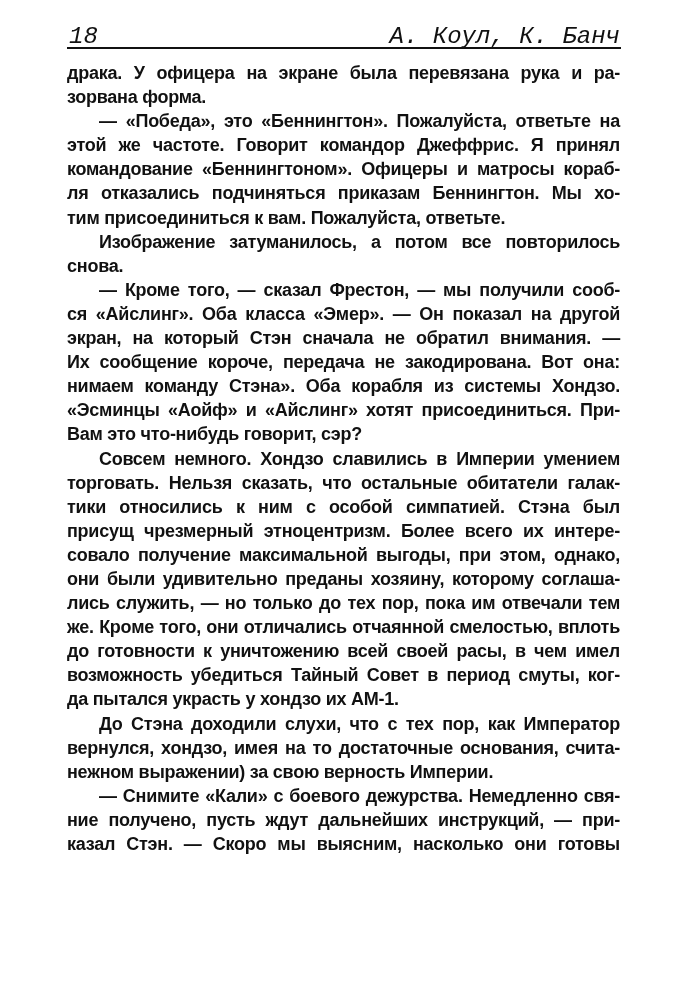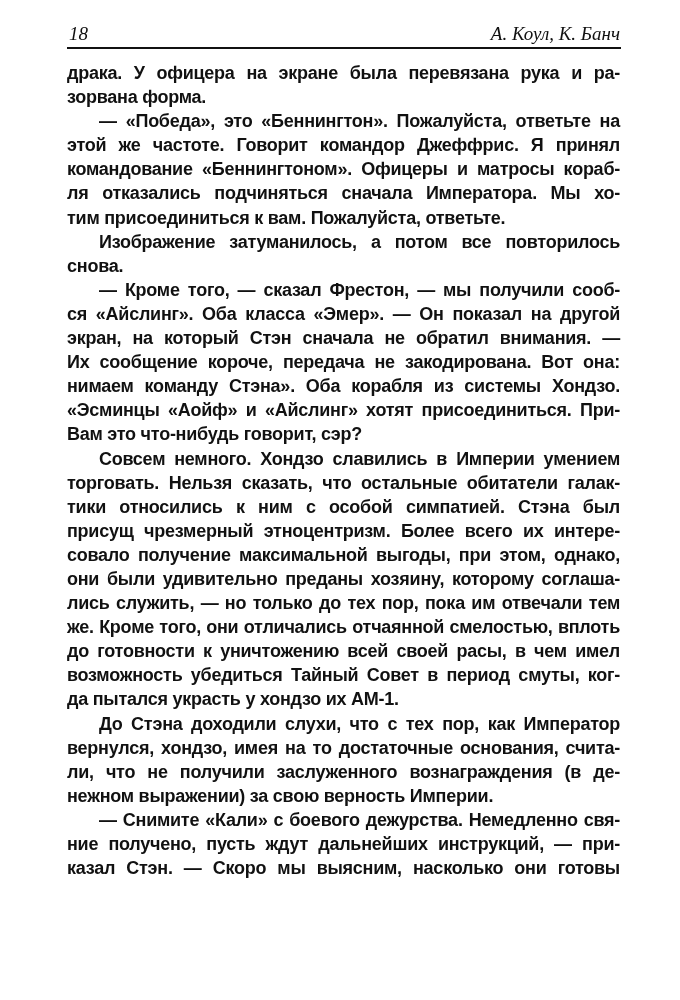--- a/index.html
+++ b/index.html
@@ -1,18 +1,18 @@
 <!DOCTYPE html>
 <html><head>
   <meta charset="utf-8">
   <style>
     html, body { margin: 0; padding: 0; background: #ffffff; }
     body { width: 680px; height: 1000px; position: relative; overflow: hidden; }
     .page { position: absolute; left: 67px; top: 20px; width: 553px; color: #111; }
-    .header { position: relative; height: 26px; font-family: Liberation Serif, serif; font-style: italic; font-size: 19px; }
+    .header { position: relative; height: 26px; font-family: Liberation Mono, monospace; font-style: italic; font-size: 24px; }
     .page-num { position: absolute; left: 2px; top: 3px; }
     .running-title { position: absolute; right: 0; top: 3px; }
     .rule { position: absolute; left: 0; top: 27px; width: 554px; height: 2px; background: #111; }
     .body { position: absolute; top: 41px; left: 0; width: 553px; font-family: "Liberation Sans", sans-serif; font-weight: bold; font-size: 18px; line-height: 24.1px; letter-spacing: -0.25px; }
     .line { display: block; white-space: nowrap; text-align: justify; text-align-last: justify; height: 24.1px; overflow: visible; }
     .line.last { text-align-last: left; }
     .line.indent { padding-left: 32px; }
   </style>
 </head>
 <body>
@@ -22,21 +22,21 @@
     <span class="page-num">18</span>
     <span class="running-title">А. Коул, К. Банч</span>
     <div class="rule"></div>
   </div>
   <div class="body" id="body">
       <span class="line">драка. У офицера на экране была перевязана рука и ра-</span>
       <span class="line last">зорвана форма.</span>
       <span class="line indent">— «Победа», это «Беннингтон». Пожалуйста, ответьте на</span>
       <span class="line">этой же частоте. Говорит командор Джеффрис. Я принял</span>
       <span class="line">командование «Беннингтоном». Офицеры и матросы кораб-</span>
-      <span class="line">ля отказались подчиняться сначала Императора. Мы хо-</span>
+      <span class="line">ля отказались подчиняться приказам Беннингтон. Мы хо-</span>
       <span class="line last">тим присоединиться к вам. Пожалуйста, ответьте.</span>
       <span class="line indent">Изображение затуманилось, а потом все повторилось</span>
       <span class="line last">снова.</span>
       <span class="line indent">— Кроме того, — сказал Фрестон, — мы получили сооб-</span>
       <span class="line">ся «Айслинг». Оба класса «Эмер». — Он показал на другой</span>
       <span class="line">экран, на который Стэн сначала не обратил внимания. —</span>
       <span class="line">Их сообщение короче, передача не закодирована. Вот она:</span>
       <span class="line">нимаем команду Стэна». Оба корабля из системы Хондзо.</span>
       <span class="line">«Эсминцы «Аойф» и «Айслинг» хотят присоединиться. При-</span>
       <span class="line last">Вам это что-нибудь говорит, сэр?</span>
@@ -46,19 +46,18 @@
       <span class="line">присущ чрезмерный этноцентризм. Более всего их интере-</span>
       <span class="line">совало получение максимальной выгоды, при этом, однако,</span>
       <span class="line">они были удивительно преданы хозяину, которому соглаша-</span>
       <span class="line">лись служить, — но только до тех пор, пока им отвечали тем</span>
       <span class="line">же. Кроме того, они отличались отчаянной смелостью, вплоть</span>
       <span class="line">до готовности к уничтожению всей своей расы, в чем имел</span>
       <span class="line">возможность убедиться Тайный Совет в период смуты, ког-</span>
       <span class="line last">да пытался украсть у хондзо их АМ-1.</span>
       <span class="line indent">До Стэна доходили слухи, что с тех пор, как Император</span>
       <span class="line">вернулся, хондзо, имея на то достаточные основания, счита-</span>
-      <span class="line">ли, что не получили заслуженного вознаграждения (в де-</span>
       <span class="line last">нежном выражении) за свою верность Империи.</span>
       <span class="line indent">— Снимите «Кали» с боевого дежурства. Немедленно свя-</span>
       <span class="line">ние получено, пусть ждут дальнейших инструкций, — при-</span>
       <span class="line">казал Стэн. — Скоро мы выясним, насколько они готовы</span>
     </div>
 </div>
 
 </body></html>

